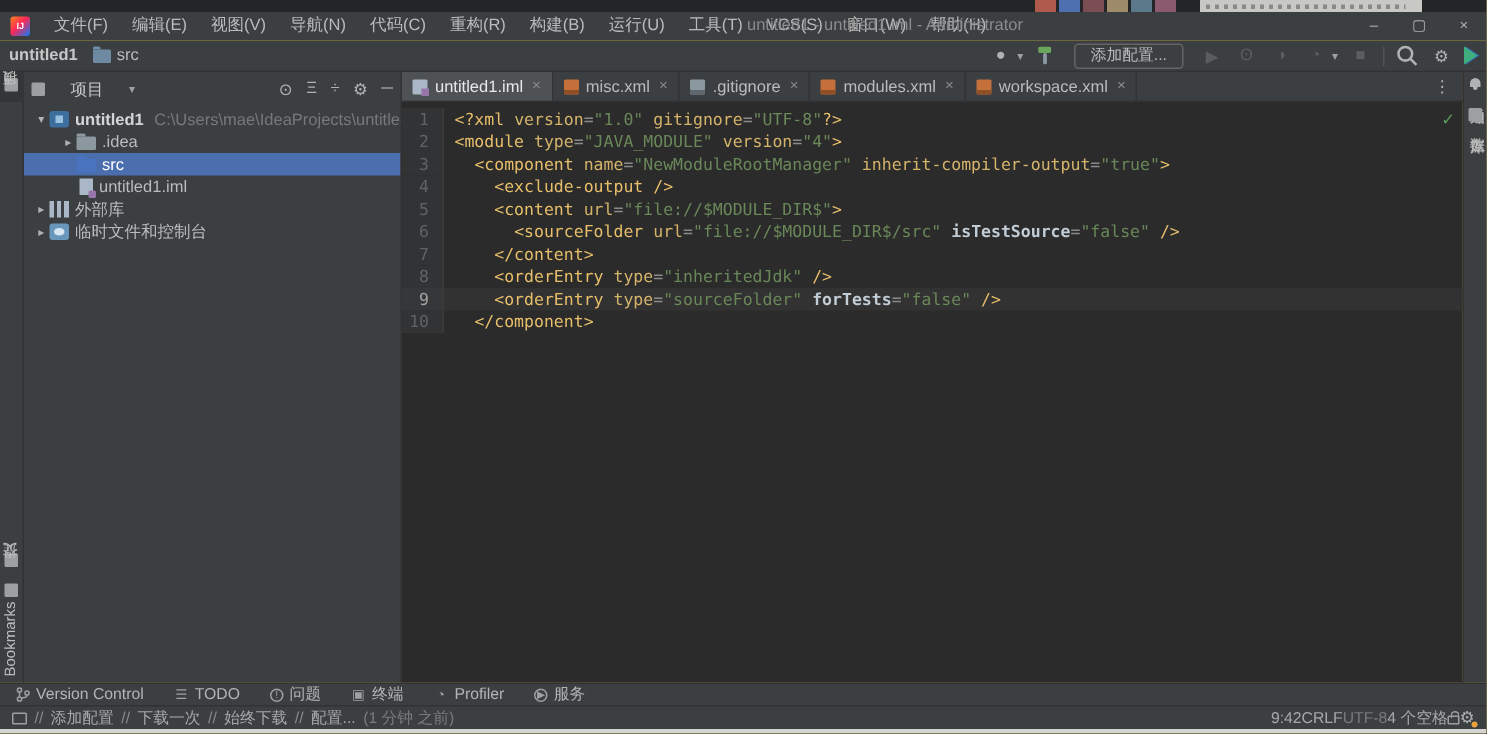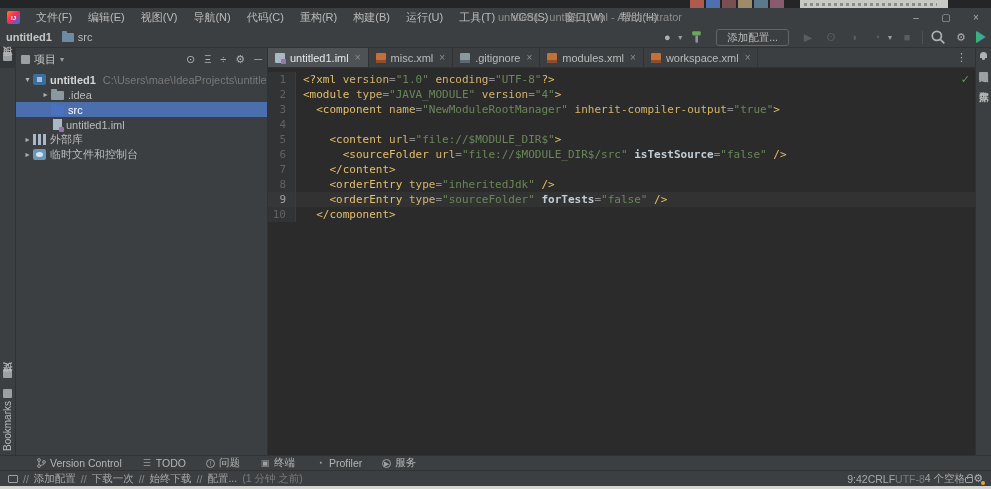--- a/index.html
+++ b/index.html
@@ -48,21 +48,21 @@
   .vlabel.flip .txt { writing-mode:vertical-rl; transform:rotate(180deg); }
   .vlabel.active { background:#333638; width:16px; }
   .mini-ic { width:9px; height:9px; background:#9DA0A2; border-radius:1px; }
   .mini-ic.bell { background:transparent; position:relative; }
   .mini-ic.bell:before { content:""; position:absolute; left:1px; top:0; width:7px; height:6px; background:#AFB1B3; border-radius:4px 4px 0 0; }
   .mini-ic.bell:after { content:""; position:absolute; left:3px; top:6px; width:3px; height:2px; background:#AFB1B3; border-radius:0 0 2px 2px; }
   .stripe-group { display:flex; flex-direction:column; }
 
   
   .project-panel { width:252px; background:#3C3F41; border-right:1px solid #323232; display:flex; flex-direction:column; }
-  .pp-header { height:22px; display:flex; align-items:center; padding:0 5px; gap:4px; }
+  .pp-header { height:22px; display:flex; align-items:center; padding:0 5px; gap:17px; }
   .pp-title { color:#C7C7C7; }
   .pp-caret { font-size:8px; color:#9DA0A2; }
   .pp-icons { margin-left:auto; display:flex; gap:9px; align-items:center; color:#AFB1B3; font-size:11px; }
   .pp-icons span { cursor:default; }
   .tree { padding-top:2px; white-space:nowrap; overflow:hidden; }
   .tree-row { height:15px; display:flex; align-items:center; cursor:default; }
   .tree-row.selected { background:#4B6EAF; }
   .tree-row.selected .tr-label { color:#FFFFFF; }
   .tr-exp { width:11px; flex:none; text-align:center; font-size:8px; color:#AFB1B3; }
   .tr-label { color:#BBBBBB; margin-left:4px; }
@@ -101,21 +101,21 @@
   .code-text { padding-left:7px; }
   .t { color:#E8BF6A;margin-top:34px; }
   .a { color:#D5B46A; }
   .s { color:#6A8759; }
   .e { color:#8A8A8A; }
   .p { color:#A9B7C6; }
   .w { color:#C2CDD6; font-weight:bold; }
   .inspect-ok { position:absolute; top:25px; right:5px; color:#5B9E5B; font-size:11px; }
 
   
-  .bottom-bar { height:15px; background:#3C3F41; border-top:1px solid #323232; display:flex; align-items:center; gap:20px; padding-left:36px; font-size:10.5px; }
+  .bottom-bar { height:15px; background:#3C3F41; border-top:1px solid #323232; display:flex; align-items:center; gap:20px; padding-left:10px; font-size:10.5px; }
   .bb-item { display:flex; align-items:center; gap:4px; color:#B4B4B4; cursor:default; }
   .bb-ic { width:10px; height:10px; display:inline-flex; align-items:center; justify-content:center; color:#9DA0A2; font-size:9px; }
   .circ { width:9px; height:9px; border:1px solid #9DA0A2; border-radius:50%; font-size:7px; line-height:7px; text-align:center; color:#9DA0A2; }
 
   
   .status-bar { height:16px; background:#3C3F41; border-top:1px solid #323232; display:flex; align-items:center; gap:5px; padding:0 8px; font-size:10.5px; color:#A8A8A8; }
   .sb-ic { width:10px; height:8px; border:1px solid #9DA0A2; border-radius:1px; flex:none; }
   .sb-msg { white-space:nowrap; }
   .sb-sep { color:#8A8A8A; }
   .sb-action { color:#A8A8A8; cursor:default; }
@@ -290,24 +290,24 @@
             <div class="tab">
               <span class="tab-ic ti-xml"></span>
               <span class="tab-label">workspace.xml</span>
               <span class="tab-close">×</span>
             </div>
           </div>
         <div class="tab-spacer"></div>
         <div class="tab-more">⋮</div>
       </div>
       <div class="code" id="code">
-          <div class="code-line"><span class="gutter">1</span><span class="code-text"><span class="t">&lt;?xml </span><span class="a">version</span><span class="e">=</span><span class="s">"1.0"</span><span class="p"> </span><span class="a">encoding</span><span class="e">=</span><span class="s">"UTF-8"</span><span class="t">?&gt;</span></span></div>
+          <div class="code-line"><span class="gutter">1</span><span class="code-text"><span class="t">&lt;?xml </span><span class="a">version</span><span class="e">=</span><span class="s">"1.0"</span><span class="p"> </span><span class="a">gitignore</span><span class="e">=</span><span class="s">"UTF-8"</span><span class="t">?&gt;</span></span></div>
           <div class="code-line"><span class="gutter">2</span><span class="code-text"><span class="t">&lt;module </span><span class="a">type</span><span class="e">=</span><span class="s">"JAVA_MODULE"</span><span class="p"> </span><span class="a">version</span><span class="e">=</span><span class="s">"4"</span><span class="t">&gt;</span></span></div>
           <div class="code-line"><span class="gutter">3</span><span class="code-text"><span class="p">  </span><span class="t">&lt;component </span><span class="a">name</span><span class="e">=</span><span class="s">"NewModuleRootManager"</span><span class="p"> </span><span class="a">inherit-compiler-output</span><span class="e">=</span><span class="s">"true"</span><span class="t">&gt;</span></span></div>
-          <div class="code-line"><span class="gutter">4</span></div>
+          <div class="code-line"><span class="gutter">4</span><span class="code-text"><span class="p">    </span><span class="t">&lt;exclude-output /&gt;</span></span></div>
           <div class="code-line"><span class="gutter">5</span><span class="code-text"><span class="p">    </span><span class="t">&lt;content </span><span class="a">url</span><span class="e">=</span><span class="s">"file://$MODULE_DIR$"</span><span class="t">&gt;</span></span></div>
           <div class="code-line"><span class="gutter">6</span><span class="code-text"><span class="p">      </span><span class="t">&lt;sourceFolder </span><span class="a">url</span><span class="e">=</span><span class="s">"file://$MODULE_DIR$/src"</span><span class="p"> </span><span class="w">isTestSource</span><span class="e">=</span><span class="s">"false"</span><span class="p"> </span><span class="t">/&gt;</span></span></div>
           <div class="code-line"><span class="gutter">7</span><span class="code-text"><span class="p">    </span><span class="t">&lt;/content&gt;</span></span></div>
           <div class="code-line"><span class="gutter">8</span><span class="code-text"><span class="p">    </span><span class="t">&lt;orderEntry </span><span class="a">type</span><span class="e">=</span><span class="s">"inheritedJdk"</span><span class="p"> </span><span class="t">/&gt;</span></span></div>
           <div class="code-line current"><span class="gutter">9</span><span class="code-text"><span class="p">    </span><span class="t">&lt;orderEntry </span><span class="a">type</span><span class="e">=</span><span class="s">"sourceFolder"</span><span class="p"> </span><span class="w">forTests</span><span class="e">=</span><span class="s">"false"</span><span class="p"> </span><span class="t">/&gt;</span></span></div>
           <div class="code-line"><span class="gutter">10</span><span class="code-text"><span class="p">  </span><span class="t">&lt;/component&gt;</span></span></div>
         </div>
       <div class="inspect-ok">✓</div>
     </div>
 

